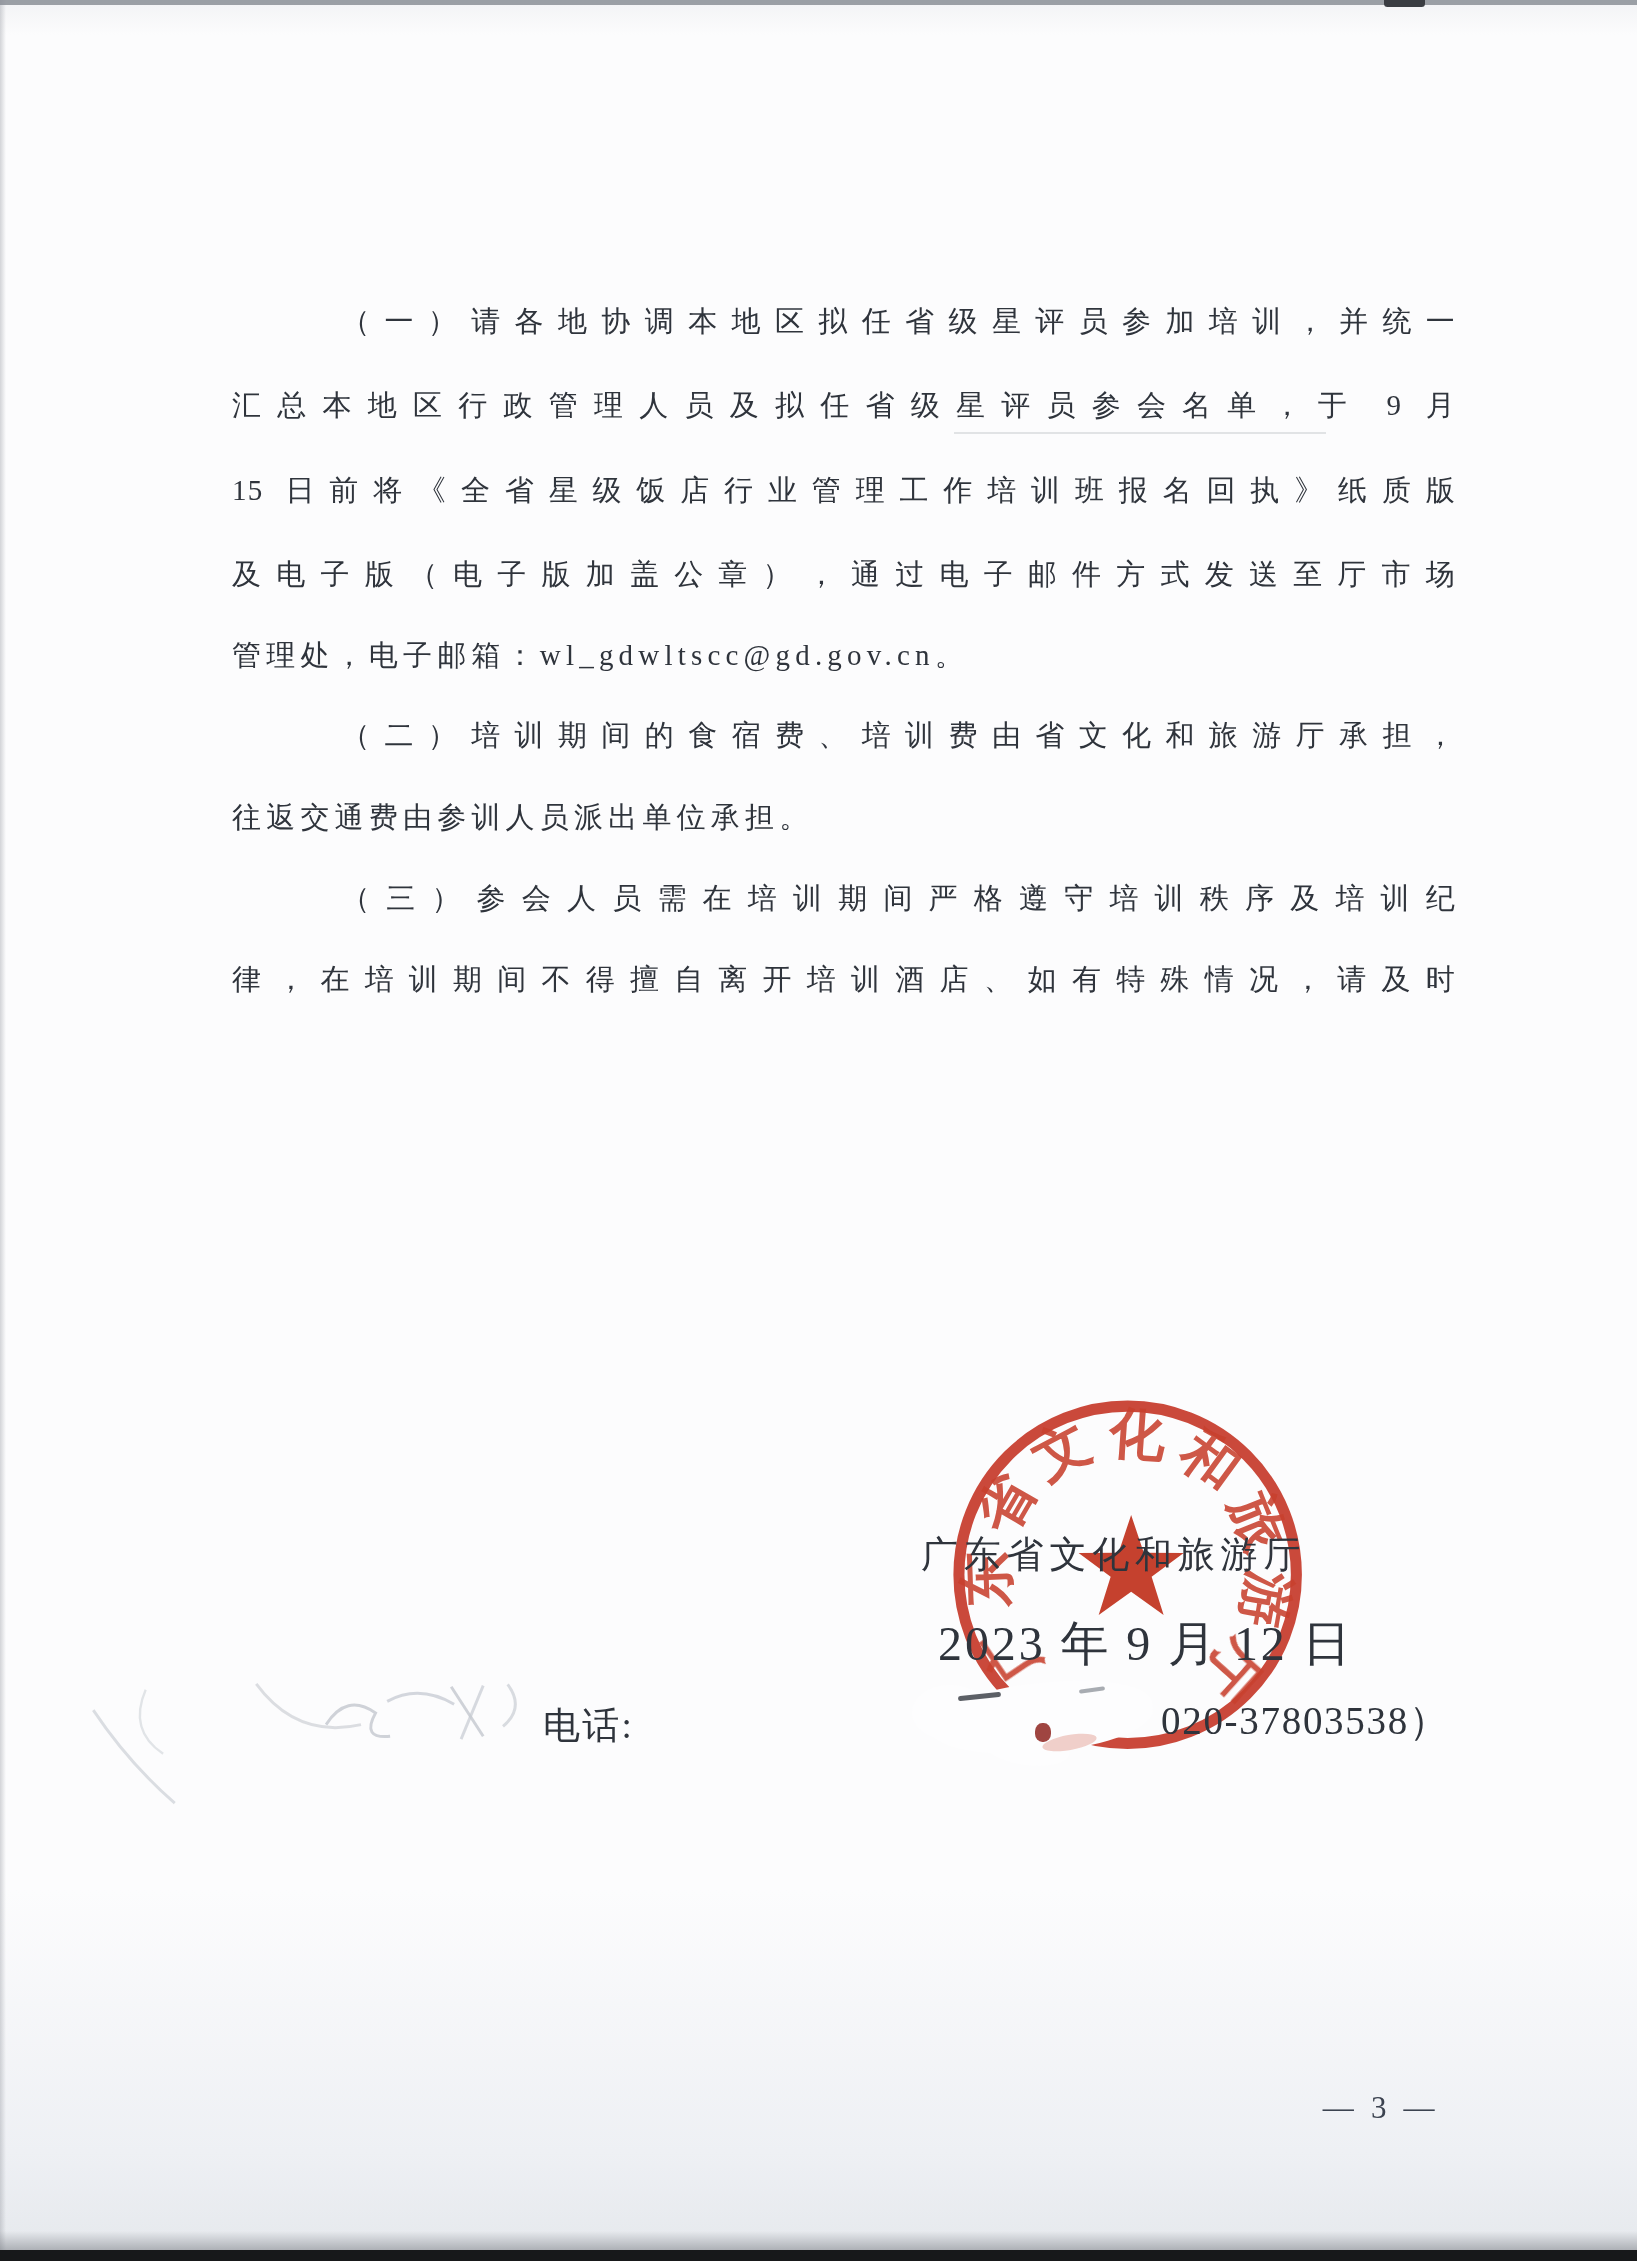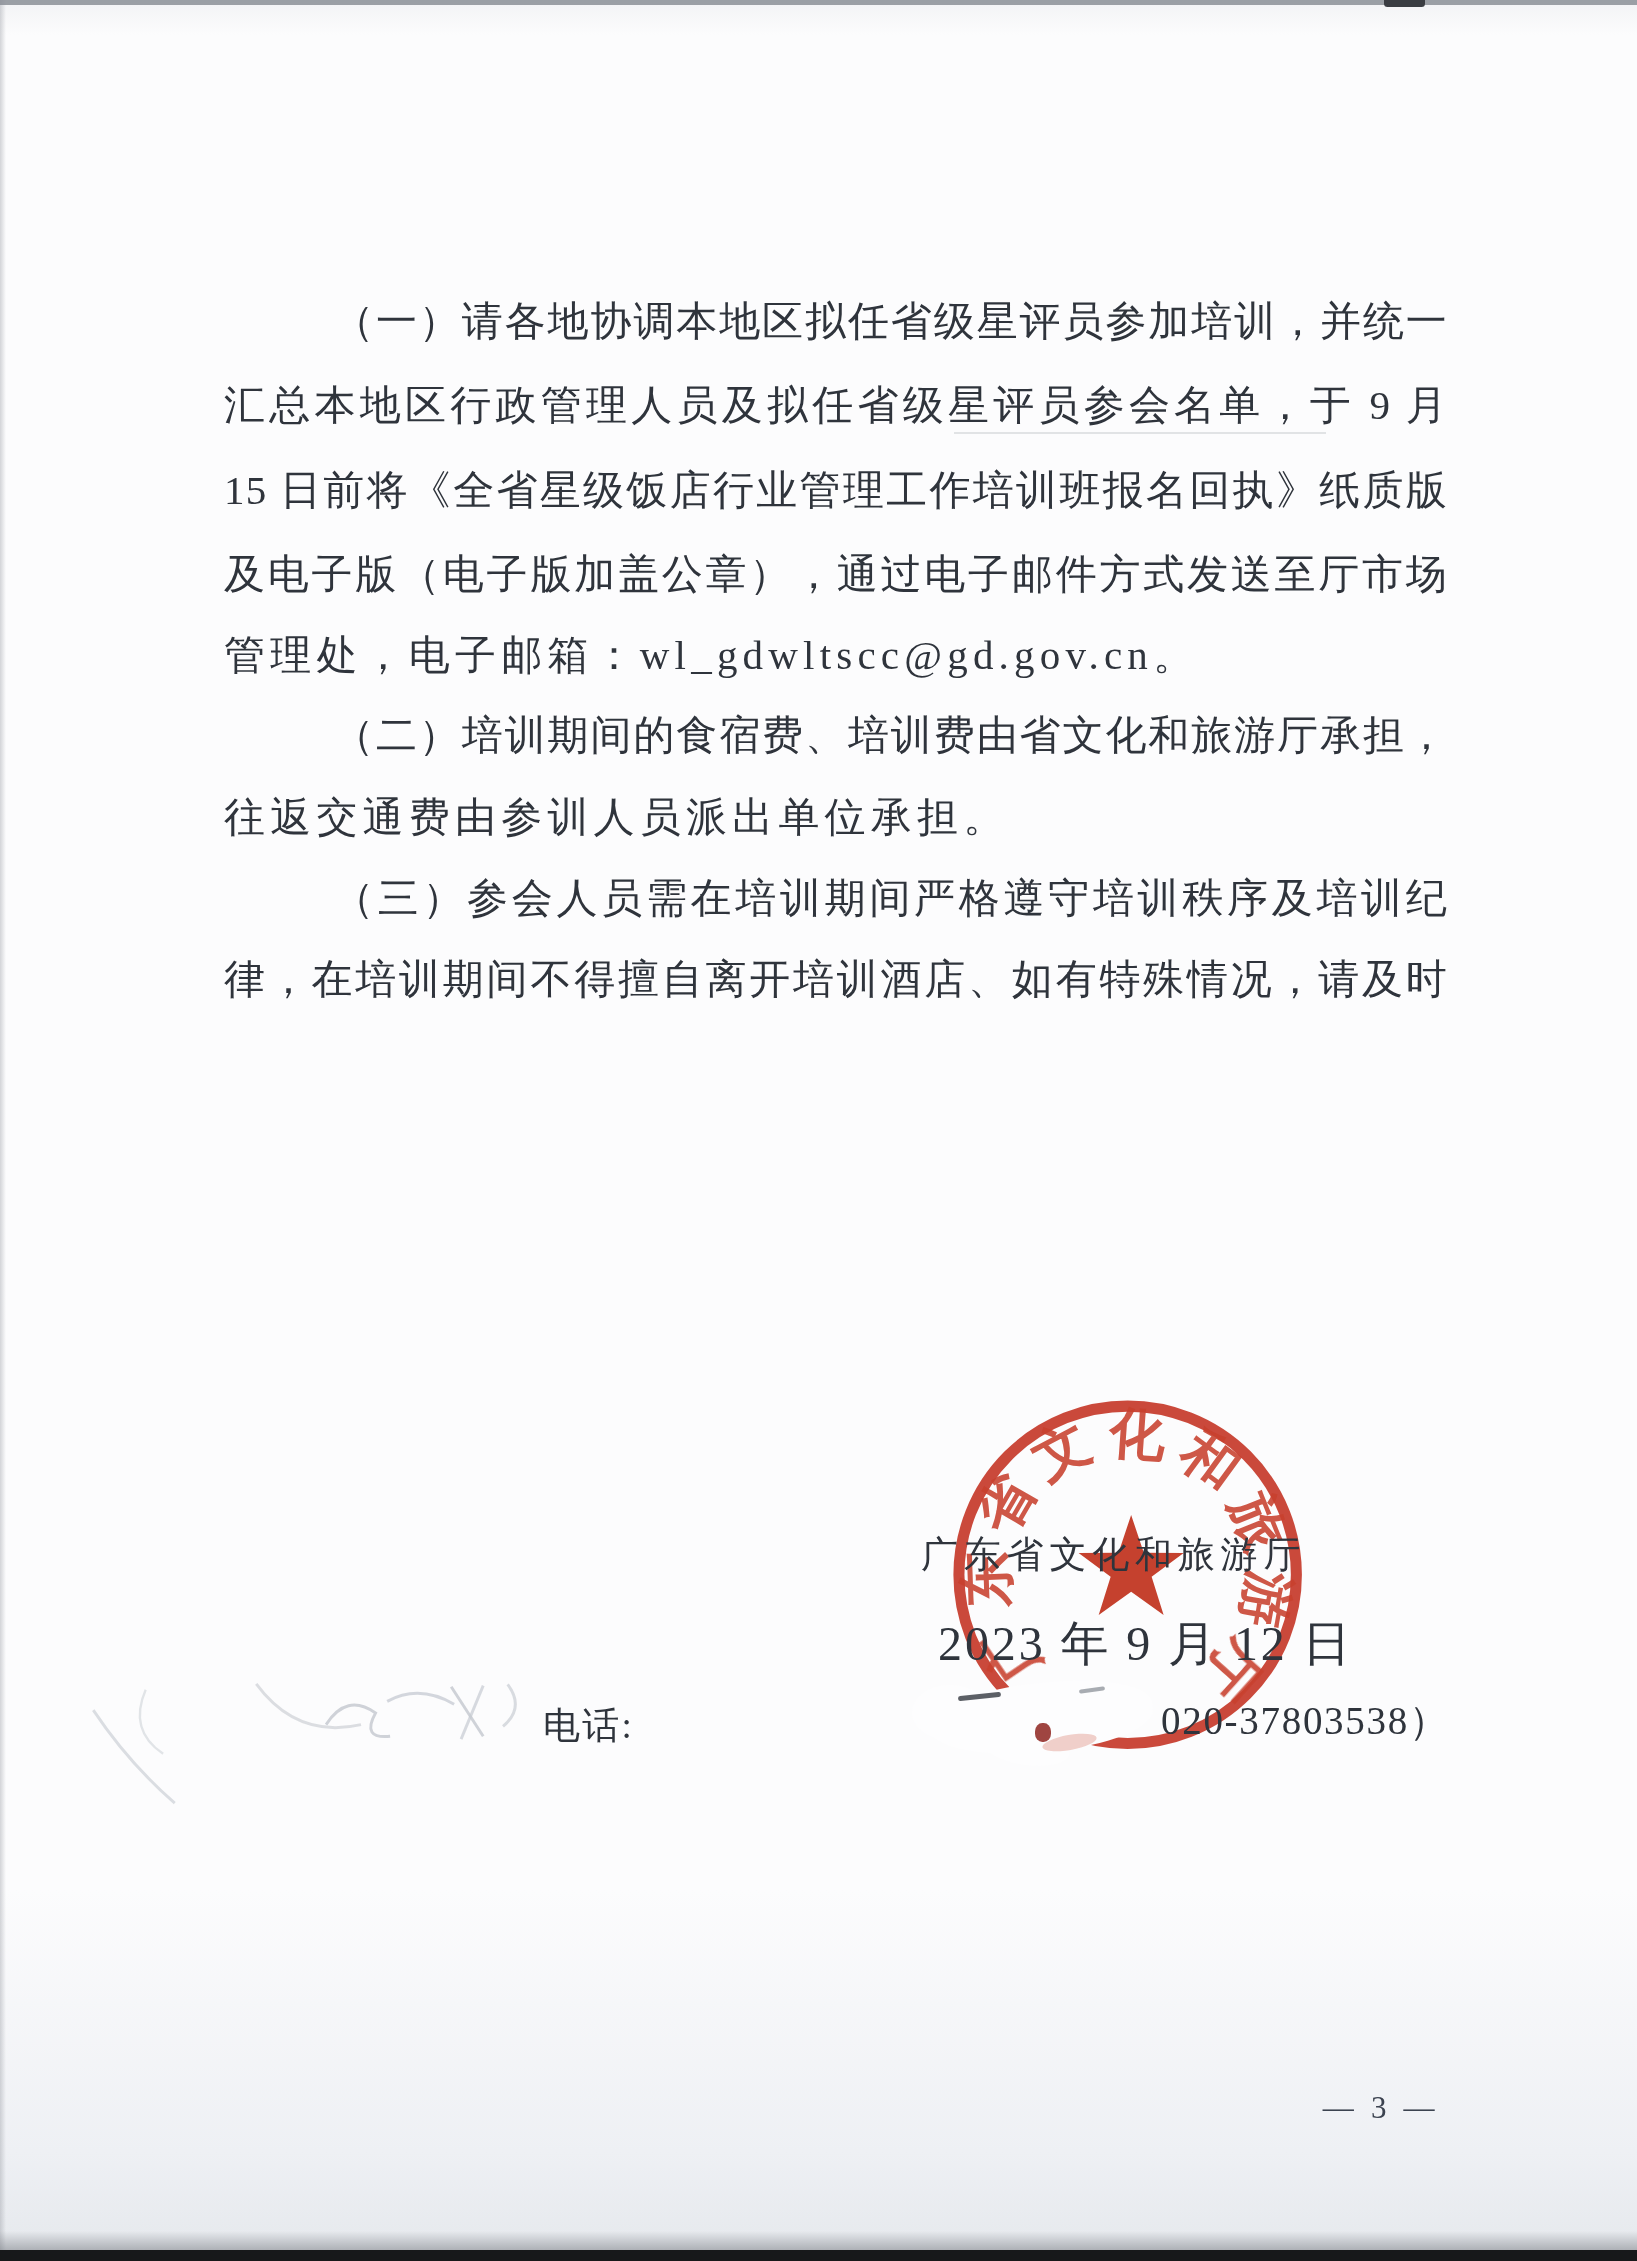--- a/index.html
+++ b/index.html
@@ -14,22 +14,22 @@
   }
   .left-edge{position:absolute;left:0;top:0;width:5.8px;height:2261px;
     background:linear-gradient(90deg,rgba(160,163,170,.45),rgba(160,163,170,0));}
   .top-edge{position:absolute;left:0;top:0;width:1638px;height:4.7px;background:#8b8f96;opacity:.85;}
   .top-edge-blob{position:absolute;left:1384px;top:0;width:41px;height:7px;background:#3a3d42;border-radius:0 0 3.5px 3.5px;}
   .bottom-fade{position:absolute;left:0;top:2231px;width:1638px;height:20px;
     background:linear-gradient(180deg,rgba(150,154,160,0),rgba(120,124,131,.55));}
   .bottom-bar{position:absolute;left:0;top:2250px;width:1638px;height:11.6px;background:#17181a;}
 
   .bline{
-    position:absolute;left:224px;width:1224px;box-sizing:border-box;
-    font-size:41px;line-height:43px;letter-spacing:5.2px;color:#2f343c;
+    position:absolute;left:232px;width:1224px;box-sizing:border-box;
+    font-size:29px;line-height:43px;letter-spacing:5.2px;color:#2f343c;
     white-space:nowrap;
   }
   .just{white-space:normal;text-align:justify;text-align-last:justify;letter-spacing:1.2px;}
   .ind{padding-left:109px;}
   .ind2{padding-left:84px;}
 
   .sig{position:absolute;color:#2f343c;white-space:nowrap;z-index:6;text-align:center;}
   .sig-agency{left:921px;top:1530px;font-size:37px;letter-spacing:5.8px;}
   .sig-date{left:938px;top:1612px;font-size:48px;letter-spacing:2.9px;}
   .contact-label{left:543px;top:1701px;font-size:37px;letter-spacing:2.3px;}

